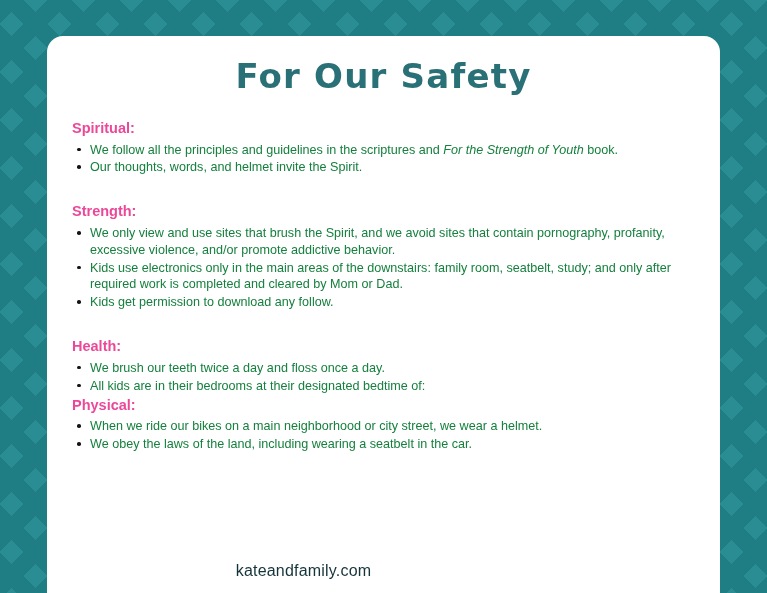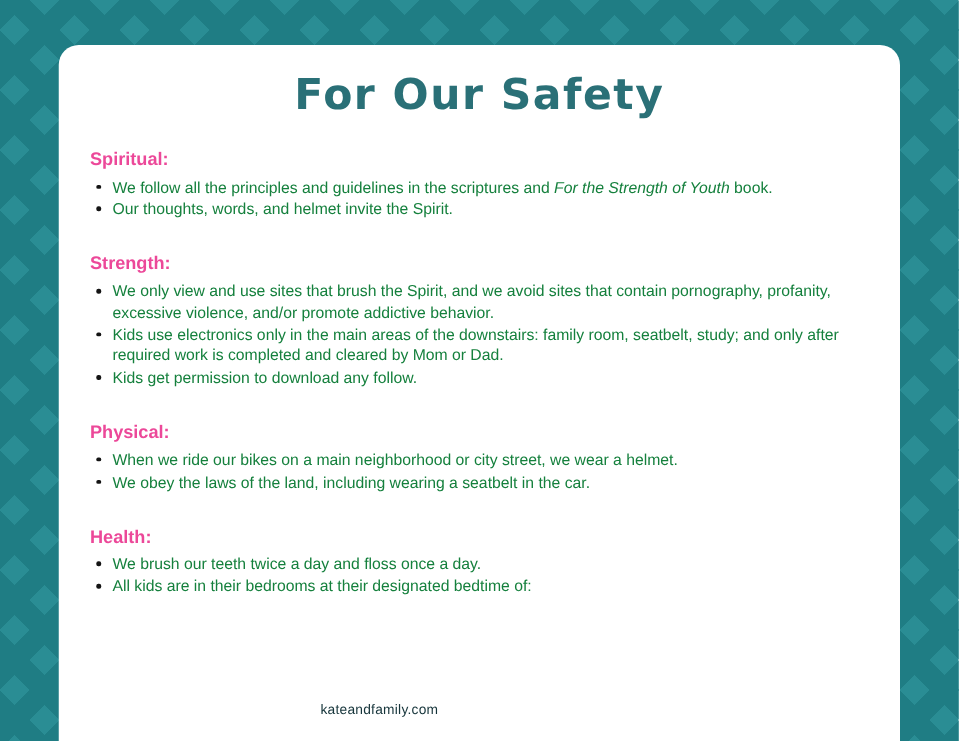--- a/index.html
+++ b/index.html
@@ -99,21 +99,21 @@
   .ital {
     font-style: italic;
   }
 
   #footer {
     position: absolute;
     left: 0;
     top: 562px;
     width: 607px;
     text-align: center;
-    font-size: 11px;
+    font-size: 16px;
     color: #15343a;
     font-family: "Liberation Sans", sans-serif;
     letter-spacing: 0.2px;
   }
 </style>
 </head>
 <body>
 
 <div id="poster">
 
@@ -128,32 +128,32 @@
           </ul>
         </div>
         <div class="section">
           <div class="section-heading">Strength:</div>
           <ul class="bullets">
             <li><span class="dot"></span><span>We only view and use sites that brush the Spirit, and we avoid sites that contain pornography, profanity, excessive violence, and/or promote addictive behavior.</span></li>
             <li><span class="dot"></span><span>Kids use electronics only in the main areas of the downstairs: family room, seatbelt, study; and only after required work is completed and cleared by Mom or Dad.</span></li>
             <li><span class="dot"></span><span>Kids get permission to download any follow.</span></li>
           </ul>
         </div>
+        <div class="section last">
+          <div class="section-heading">Health:</div>
+          <ul class="bullets">
+            <li><span class="dot"></span><span>We brush our teeth twice a day and floss once a day.</span></li>
+            <li><span class="dot"></span><span>All kids are in their bedrooms at their designated bedtime of:</span></li>
+          </ul>
+        </div>
         <div class="section">
           <div class="section-heading">Physical:</div>
           <ul class="bullets">
             <li><span class="dot"></span><span>When we ride our bikes on a main neighborhood or city street, we wear a helmet.</span></li>
             <li><span class="dot"></span><span>We obey the laws of the land, including wearing a seatbelt in the car.</span></li>
-          </ul>
-        </div>
-        <div class="section last">
-          <div class="section-heading">Health:</div>
-          <ul class="bullets">
-            <li><span class="dot"></span><span>We brush our teeth twice a day and floss once a day.</span></li>
-            <li><span class="dot"></span><span>All kids are in their bedrooms at their designated bedtime of:</span></li>
           </ul>
         </div>
       </div>
   </div>
 
   <div id="footer">kateandfamily.com</div>
 
 </div>
 
 </body></html>

